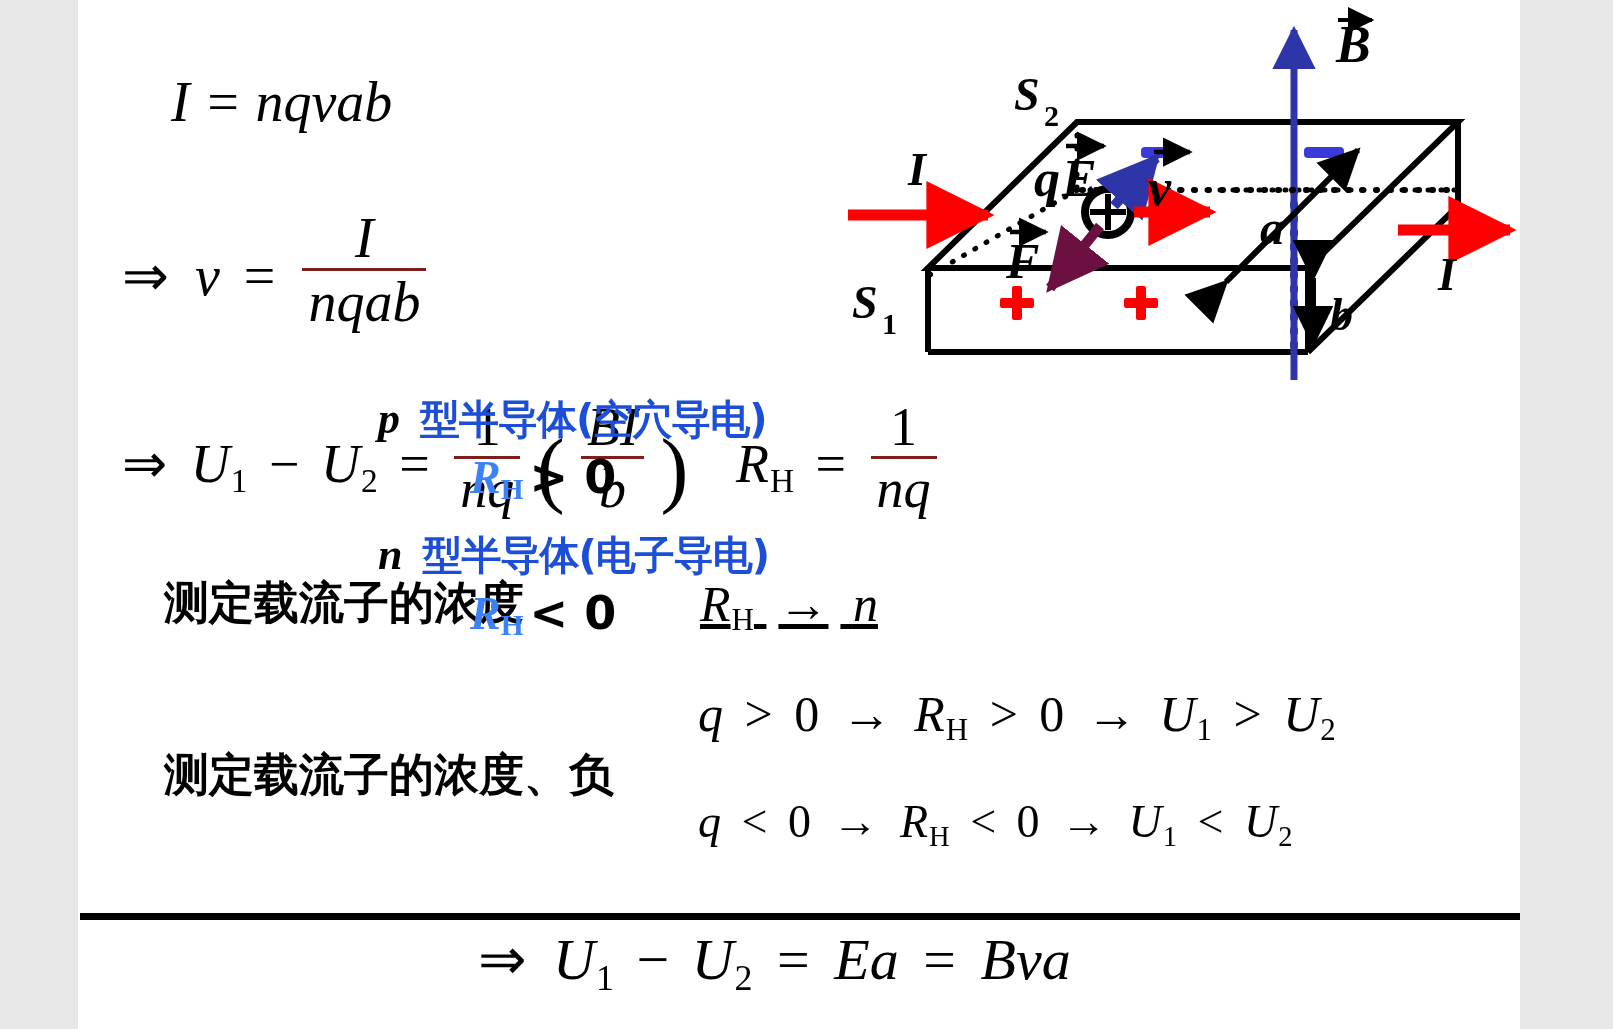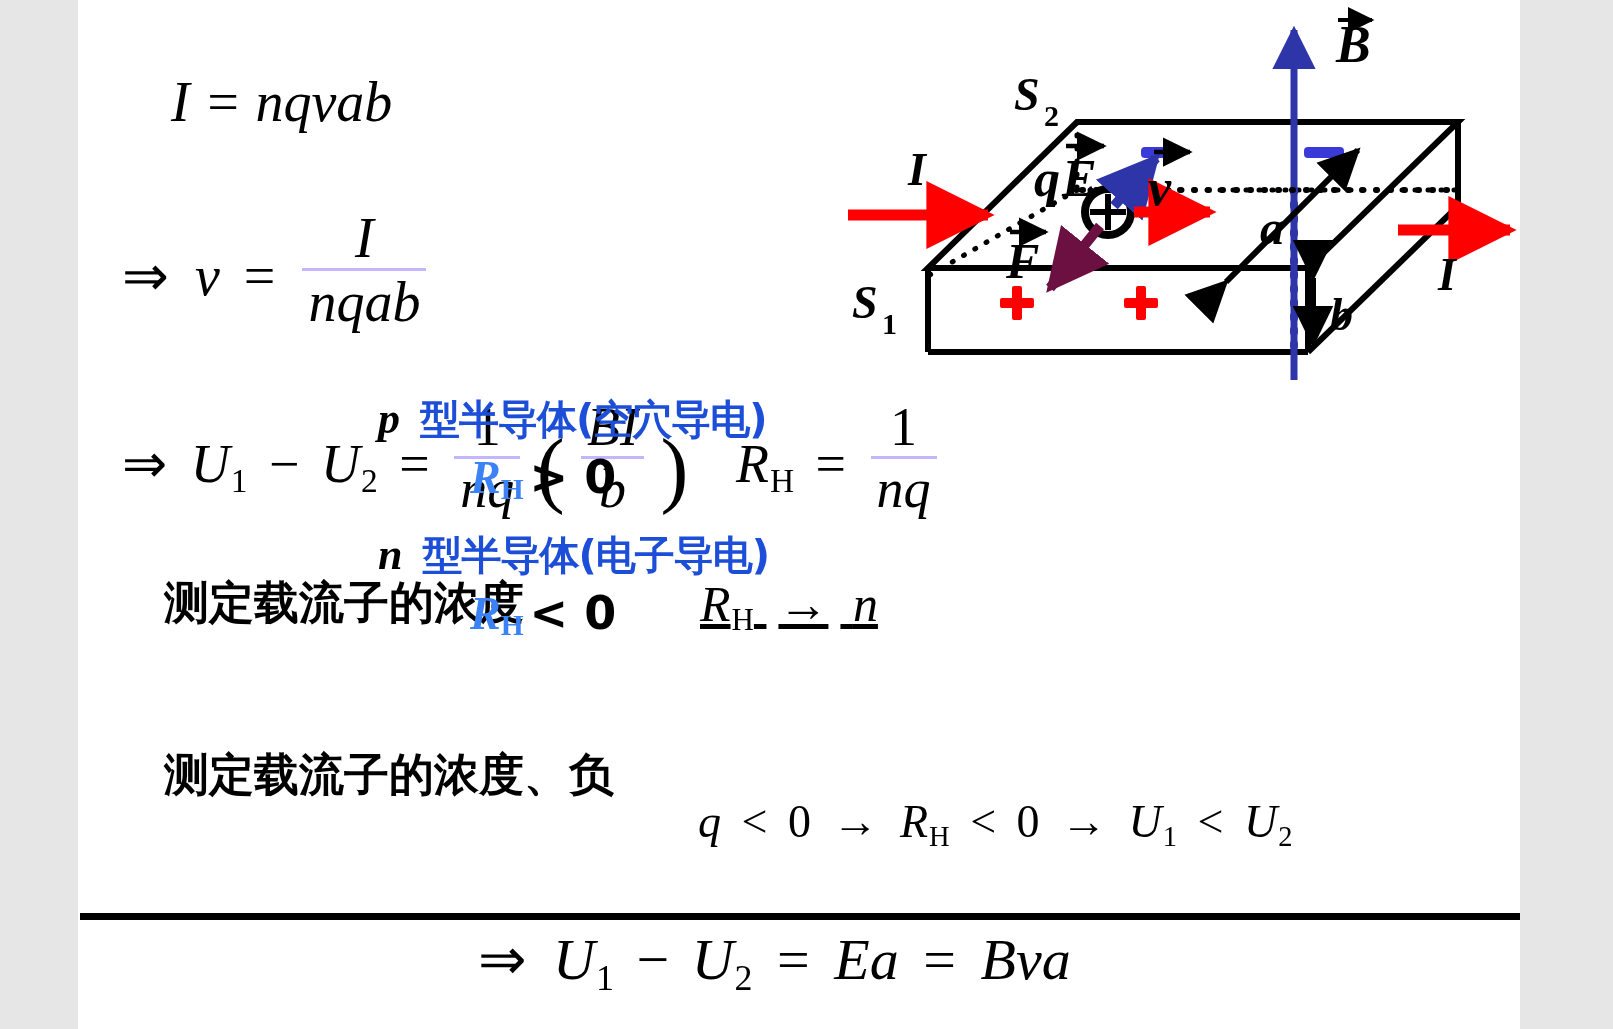--- a/index.html
+++ b/index.html
@@ -37,21 +37,21 @@
   }
   
   .frac {
     display: inline-block;
     vertical-align: -0.46em;
     text-align: center;
     line-height: 1.0;
     margin: 0 3px;
   }
   .frac .num { display: block; padding: 0 6px 2px; }
-  .frac .den { display: block; border-top: 3px solid #c4b5fd; padding: 3px 6px 0; }
+  .frac .den { display: block; border-top: 3px solid #7f1d1d; padding: 3px 6px 0; }
   .paren {
     font-style: normal;
     font-size: 1.55em;
     vertical-align: -0.18em;
     font-family: "Liberation Serif", serif;
   }
   .cjk {
     font-family: "DejaVu Sans", sans-serif;
     font-style: normal;
     font-weight: bold;
@@ -158,20 +158,33 @@
   <div class="math" style="left:622px; top:575px; font-size:50px;text-decoration:underline;">
     <span>R</span><span class="sub">H</span>
     <span class="up" style="padding:0 12px">→</span>
     <span>n</span>
   </div>
 
   <div class="cjk" style="left:86px; top:745px; font-size:45px;">
     <span>测定载流子的浓度、负</span>
   </div>
 
+  <div class="math" style="left:620px; top:685px; font-size:50px;">
+    <span>q</span>
+    <span class="up" style="padding:0 9px">&gt;</span>
+    <span class="up">0</span>
+    <span class="up" style="padding:0 10px">→</span>
+    <span>R</span><span class="sub">H</span>
+    <span class="up" style="padding:0 9px">&gt;</span>
+    <span class="up">0</span>
+    <span class="up" style="padding:0 10px">→</span>
+    <span>U</span><span class="sub">1</span>
+    <span class="up" style="padding:0 9px">&gt;</span>
+    <span>U</span><span class="sub">2</span>
+  </div>
 
   <div class="math" style="left:620px; top:795px; font-size:46px;">
     <span>q</span>
     <span class="up" style="padding:0 9px">&lt;</span>
     <span class="up">0</span>
     <span class="up" style="padding:0 10px">→</span>
     <span>R</span><span class="sub">H</span>
     <span class="up" style="padding:0 9px">&lt;</span>
     <span class="up">0</span>
     <span class="up" style="padding:0 10px">→</span>

